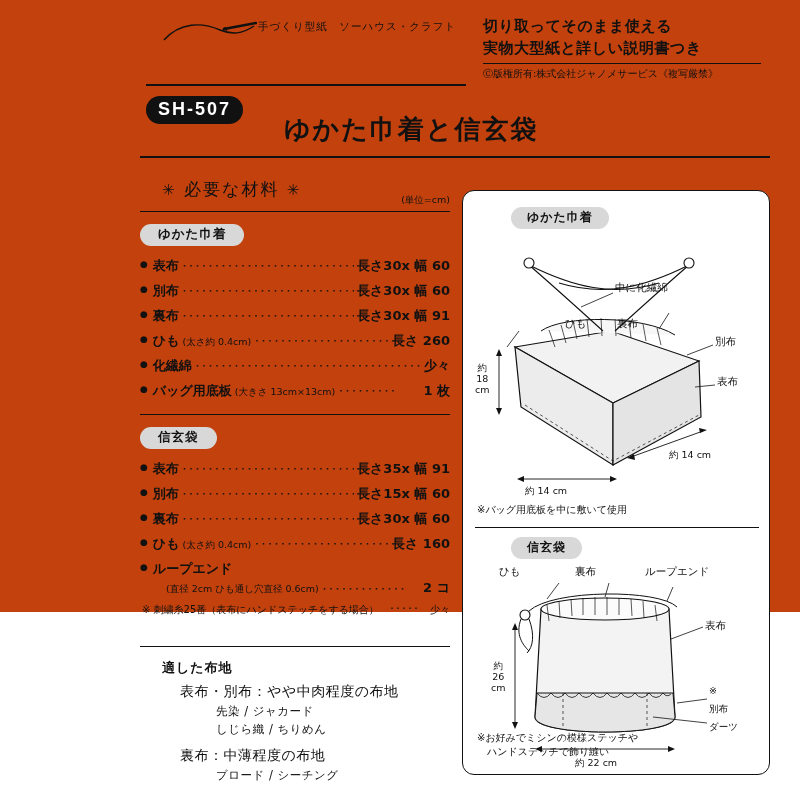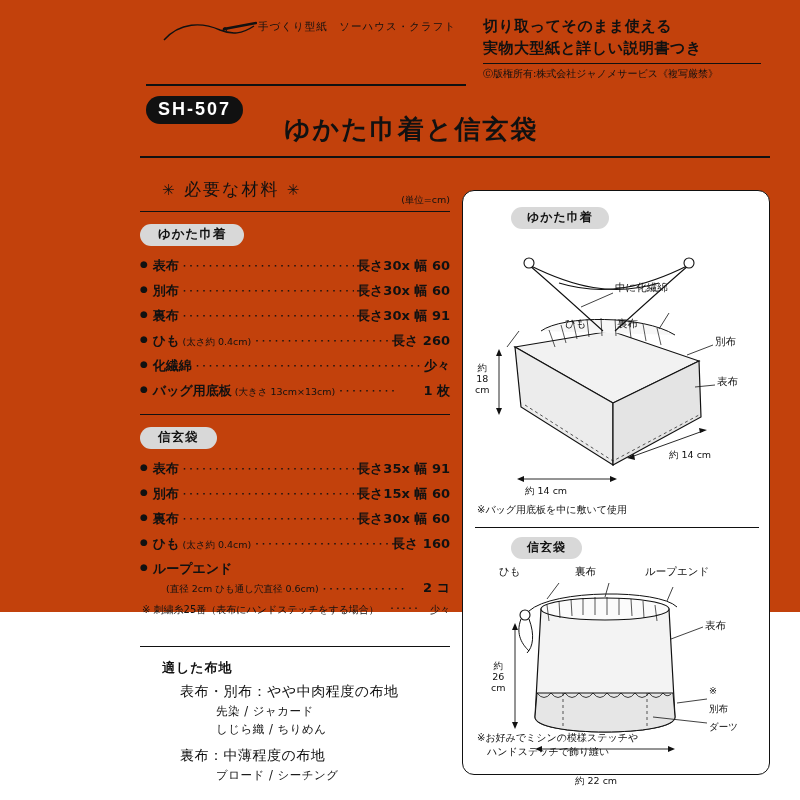--- a/index.html
+++ b/index.html
@@ -399,19 +399,19 @@
     <div class="lbl" style="left:36px; top:374px;">ひも</div>
     <div class="lbl" style="left:112px; top:374px;">裏布</div>
     <div class="lbl" style="left:182px; top:374px;">ループエンド</div>
     <div class="lbl" style="left:242px; top:428px;">表布</div>
     <div class="lbl-sm" style="left:28px; top:470px; white-space:pre; line-height:1.15; text-align:center;">約
 26
 cm</div>
     <div class="lbl-sm" style="left:246px; top:494px;">※</div>
     <div class="lbl-sm" style="left:246px; top:512px;">別布</div>
     <div class="lbl-sm" style="left:246px; top:530px;">ダーツ</div>
-    <div class="lbl-sm" style="left:112px; top:584px;">約 22 cm</div>
+    <div class="lbl-sm" style="left:112px; top:566px;">約 22 cm</div>
 
     <div class="diag-note" style="left:14px; top:540px; white-space:pre;">※お好みでミシンの模様ステッチや
 　ハンドステッチで飾り縫い</div>
   </div>
 
 </div>
 
 </body></html>

